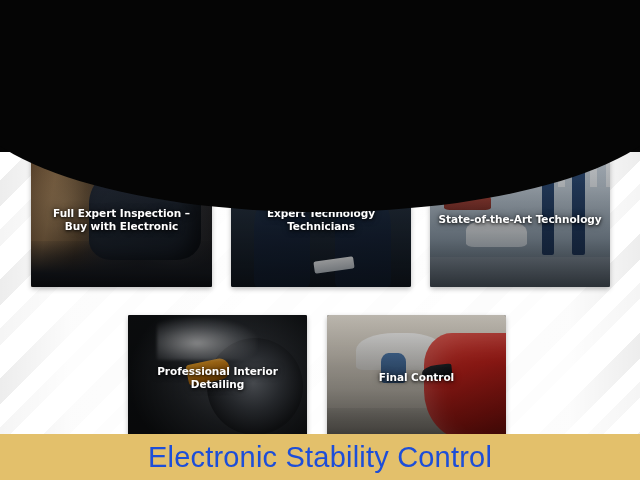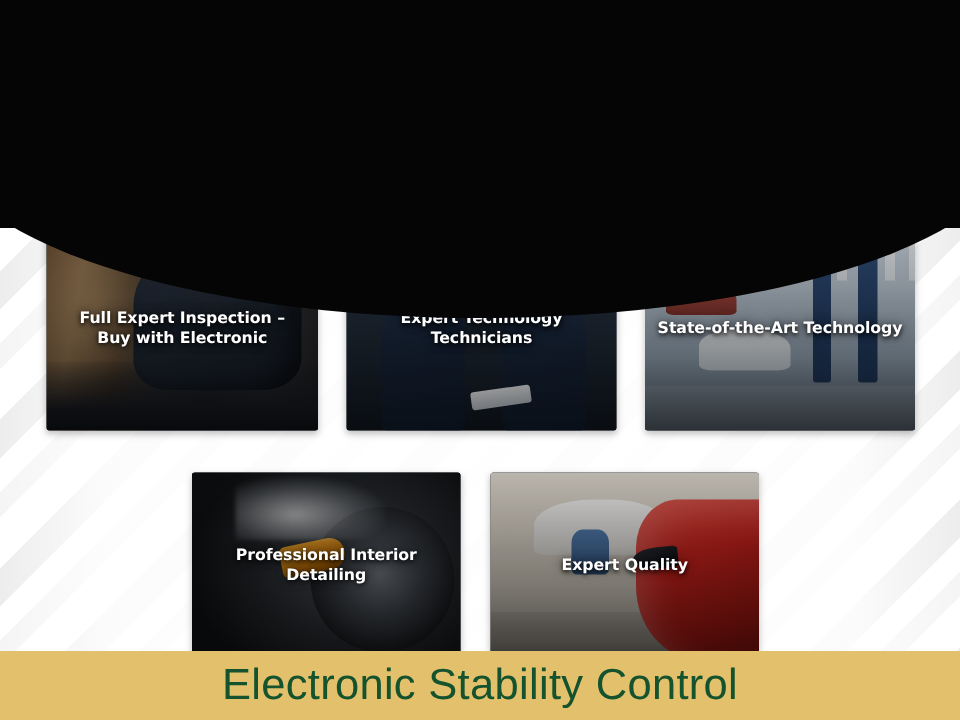--- a/index.html
+++ b/index.html
@@ -338,21 +338,21 @@
     z-index: 8;
     display: flex;
     align-items: center;
     justify-content: center;
   }
   .footer-bar .footer-text {
     font-family: "Liberation Sans", sans-serif;
     font-weight: normal;
     font-size: 29px;
     line-height: 1;
-    color: #14532d;
+    color: #1d4ed8;
     letter-spacing: 0.2px;
     white-space: nowrap;
   }
 </style>
 </head>
 <body>
 
 <div id="stage">
 
   <div class="bg-stripes"></div>
@@ -427,21 +427,21 @@
   <div class="card" id="card-final">
     <div class="photo ph-final">
       <div class="ph-fn-whitecar"></div>
       <div class="ph-fn-blue"></div>
       <div class="ph-fn-floor"></div>
       <div class="ph-fn-redcar"></div>
       <div class="ph-fn-lamp"></div>
     </div>
     <div class="shade"></div>
     <div class="caption">
-      <div>Expert Quality</div>
+      <div>Final Control</div>
     </div>
   </div>
 
   <div class="footer-bar">
     <span class="footer-text">Electronic Stability Control</span>
   </div>
 
 </div>
 
 </body></html>

